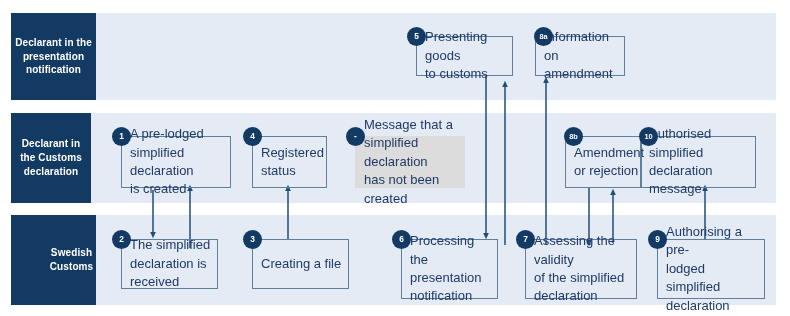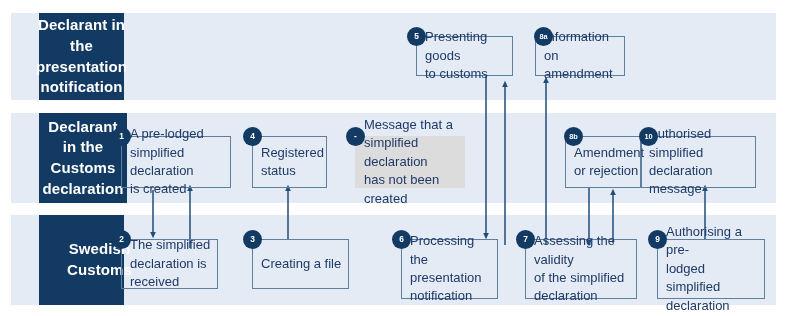--- a/index.html
+++ b/index.html
@@ -7,22 +7,22 @@
     width:790px;height:316px;background:#ffffff;
     font-family:"Liberation Sans", sans-serif;
     overflow:hidden;
   }
   #stage{position:relative;width:790px;height:316px;}
 
   .lane{position:absolute;background:#e4ebf5;}
   .lane-label{
     position:absolute;background:#133a63;color:#ffffff;
     display:flex;align-items:center;justify-content:center;text-align:center;
-    font-size:15px;font-weight:bold;line-height:1.38;letter-spacing:.1px;
-    padding:0 4px;box-sizing:border-box;margin-left:28px;
+    font-size:10px;font-weight:bold;line-height:1.38;letter-spacing:.1px;
+    padding:0 4px;box-sizing:border-box;
   }
 
   .node{position:absolute;box-sizing:border-box;}
   .node .frame{
     position:absolute;left:0;top:0;right:0;bottom:0;
     border:1.1px solid #5f7f9e;box-sizing:border-box;
   }
   .node.gray .frame{border:none;background:#dcdcdc;}
   .node .txt{
     position:absolute;left:0;top:0;right:0;bottom:0;
@@ -48,21 +48,21 @@
 
 <div id="stage">
 
   <div class="lane" style="left:11px;top:13px;width:765px;height:87px;"></div>
   <div class="lane" style="left:11px;top:113px;width:765px;height:90px;"></div>
   <div class="lane" style="left:11px;top:215px;width:765px;height:90px;"></div>
 
   <div class="lane-label" style="left:11px;top:13px;width:85px;height:87px;">Declarant in the
 presentation
 notification</div>
-  <div class="lane-label" style="left:11px;top:113px;width:88px;height:90px;">Declarant in
+  <div class="lane-label" style="left:11px;top:113px;width:80px;height:90px;">Declarant in
 the Customs
 declaration</div>
   <div class="lane-label" style="left:11px;top:215px;width:85px;height:90px;padding-left:40px;">Swedish
 Customs</div>
 
   <svg class="conn" viewBox="0 0 790 316">
     <defs>
       <marker id="ah" markerWidth="7" markerHeight="7" refX="3.2" refY="3.2" orient="auto" markerUnits="userSpaceOnUse">
         <path d="M0,0.3 L6.4,3.2 L0,6.1 z" fill="#1f4e79"></path>
       </marker>

